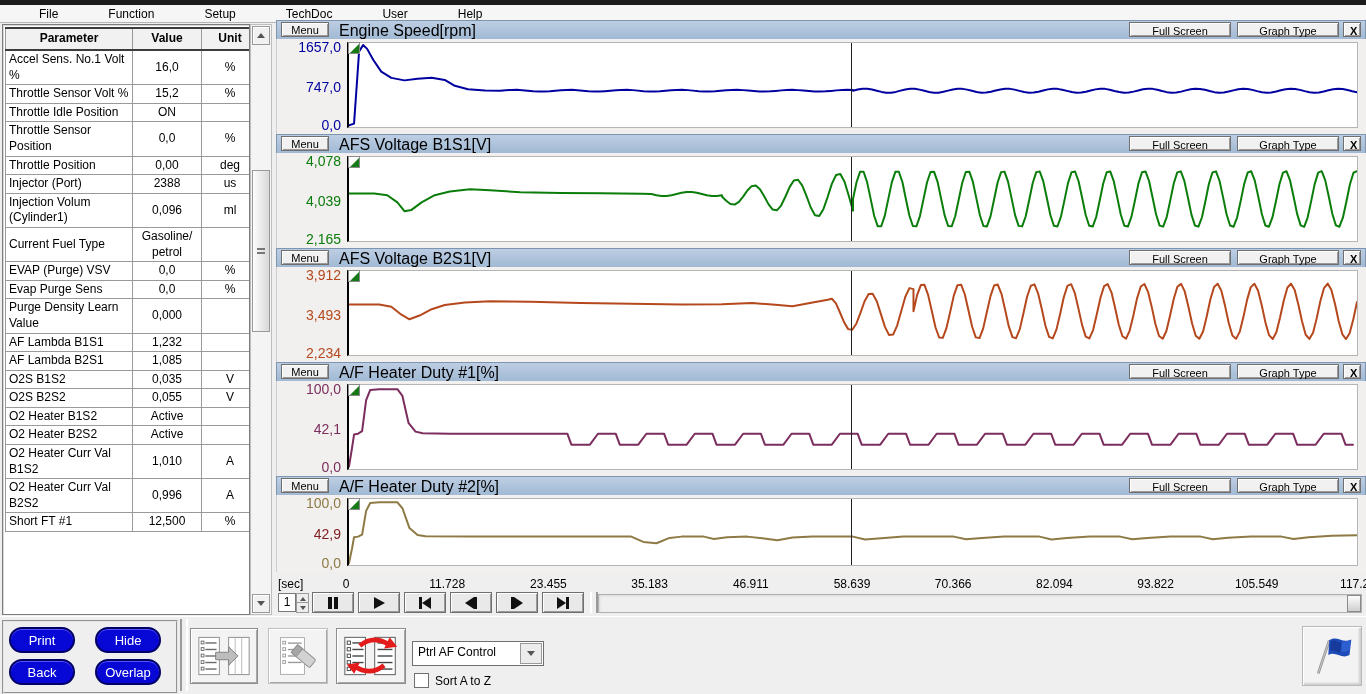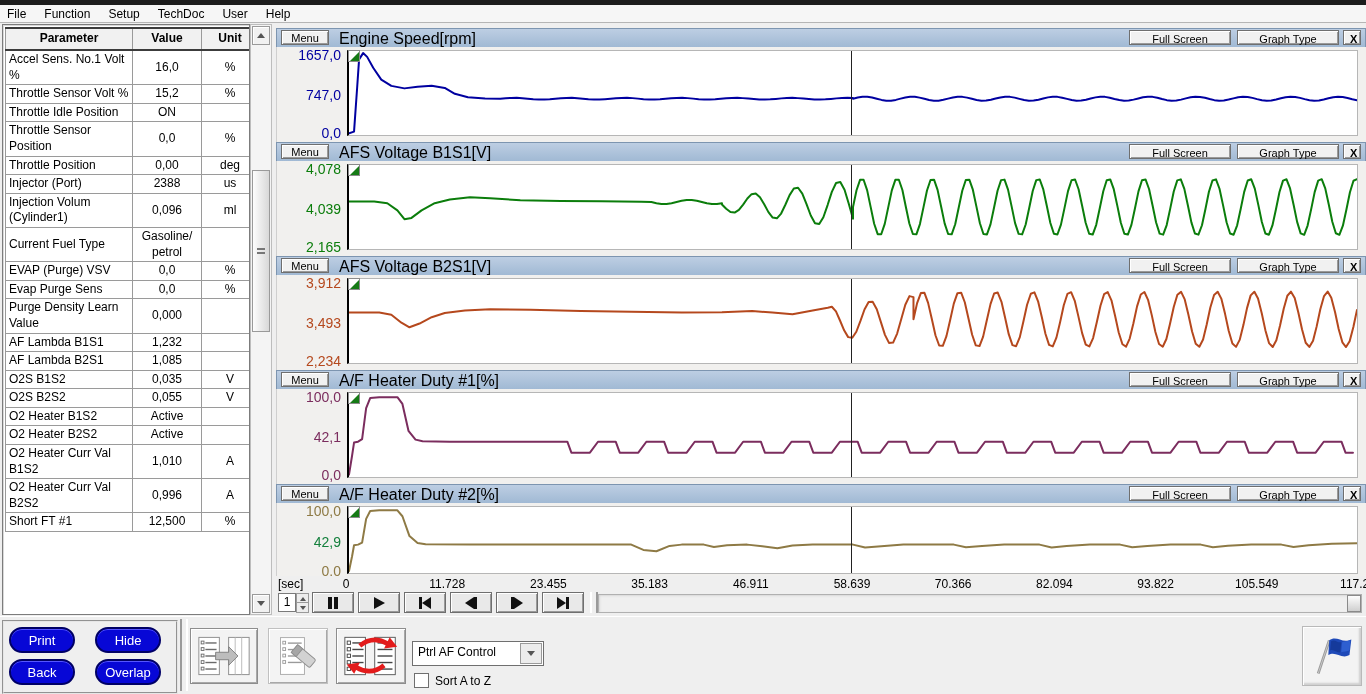--- a/index.html
+++ b/index.html
@@ -5,21 +5,21 @@
   html,body{margin:0;padding:0;}
   body{
     width:1366px;height:694px;position:relative;overflow:hidden;
     background:#efefef;font-family:"Liberation Sans",sans-serif;
     -webkit-font-smoothing:antialiased;
   }
   
   .title-strip{position:absolute;left:0;top:0;width:100%;height:5px;background:#1c1c1c;}
   .menu-bar{position:absolute;left:0;top:5px;width:100%;height:17px;background:#f6f6f6;
     border-bottom:1px solid #b5b5b5;display:flex;align-items:center;font-size:12px;color:#000;}
-  .menu-item{padding:0 9px;cursor:default;}
+  .menu-item{padding:0 9px;cursor:default;margin-left:32px;}
   .menu-item:first-child{padding-left:7px;}
   
   .param-panel{position:absolute;left:2px;top:24px;width:246px;height:589px;
     background:#fff;border:1px solid #7c7c7c;box-shadow:inset 1px 1px 0 #d9d9d9;overflow:hidden;}
   table.param{border-collapse:collapse;table-layout:fixed;width:240px;margin:2px 0 0 2px;
     font-size:12px;color:#000;}
   table.param th,table.param td{border:1px solid #9a9a9a;padding:1px 3px;line-height:1.3;overflow:hidden;}
   table.param th{background:#f1f1f1;font-weight:bold;text-align:center;height:18px;
     border-bottom:2px solid #3c3c3c;border-top:2px solid #3c3c3c;}
   th.col-param,td.col-param{width:120px;text-align:left;}
@@ -32,21 +32,21 @@
   .sb-btn{position:absolute;left:1px;width:16px;height:17px;background:#f1f1f1;
     border:1px solid #9a9a9a;box-shadow:inset 1px 1px 0 #fff;display:flex;align-items:center;justify-content:center;}
   .sb-up{top:1px;} .sb-down{bottom:1px;}
   .arrow-up{width:0;height:0;border-left:4px solid transparent;border-right:4px solid transparent;border-bottom:5px solid #555;}
   .arrow-down{width:0;height:0;border-left:4px solid transparent;border-right:4px solid transparent;border-top:5px solid #555;}
   .sb-thumb{position:absolute;left:1px;top:145px;width:16px;height:160px;background:linear-gradient(90deg,#fdfdfd,#d8d8d8);
     border:1px solid #9a9a9a;display:flex;align-items:center;justify-content:center;}
   .grip{width:8px;border-top:1px solid #777;border-bottom:1px solid #777;height:4px;
     background:repeating-linear-gradient(#777 0 1px,transparent 1px 3px);}
   
-  .graphs-area{position:absolute;left:276px;top:28px;width:1090px;height:552px;display:flex;flex-direction:column;}
+  .graphs-area{position:absolute;left:276px;top:20px;width:1090px;height:552px;display:flex;flex-direction:column;}
   .graph-panel{position:relative;width:100%;height:114px;}
   .graph-panel.short{height:96px;}
   .graph-header{position:relative;height:19px;background:linear-gradient(#bdcee3,#9fb8d3);
     border:1px solid #7d95b0;display:flex;align-items:center;}
   .menu-btn{position:absolute;left:4px;top:1px;width:48px;height:15px;font-size:11px;line-height:13px;text-align:center;
     background:#f1f1f1;border:1px solid #6f6f6f;box-shadow:inset 1px 1px 0 #fff, inset -1px -1px 0 #9a9a9a;}
   .graph-title{position:absolute;left:62px;top:1px;font-size:16px;color:#000;}
   .hdr-btn{position:absolute;top:1px;height:15px;font-size:11px;line-height:14px;text-align:center;
     background:#f1f1f1;border:1px solid #6f6f6f;box-shadow:inset 1px 1px 0 #fff, inset -1px -1px 0 #9a9a9a;}
   .btn-full{right:134px;width:102px;}
@@ -344,21 +344,21 @@
     <div class="graph-panel short">
     <div class="graph-header">
       <button class="menu-btn">Menu</button>
       <span class="graph-title">A/F Heater Duty #2[%]</span>
       <button class="hdr-btn btn-full">Full Screen</button>
       <button class="hdr-btn btn-type">Graph Type</button>
       <button class="hdr-btn btn-x">X</button>
     </div>
     <div class="graph-body">
       <span class="ylab ylab-max" style="color: rgb(142, 122, 69);">100,0</span>
-      <span class="ylab ylab-mid" style="color: #15803d;">42,9</span>
+      <span class="ylab ylab-mid" style="color: #7f1d1d;">42,9</span>
       <span class="ylab ylab-min" style="color: rgb(142, 122, 69);">0,0</span>
       <div class="plot">
         <svg class="curve" viewBox="0 0 1000 100" preserveAspectRatio="none">
           <polyline fill="none" stroke-width="2" stroke-linejoin="round" stroke-linecap="round" vector-effect="non-scaling-stroke" points="0.0,97.0 3.0,75.0 5.0,58.0 9.0,57.0 13.0,54.0 17.0,18.0 21.0,6.0 30.0,5.0 48.0,5.0 53.0,14.0 60.0,44.0 68.0,54.5 76.0,56.5 120.0,57.0 280.0,57.0 292.0,65.0 305.0,67.0 318.0,59.0 330.0,57.0 352.0,57.0 362.0,60.5 375.0,58.0 395.0,57.0 410.0,59.5 425.0,62.5 440.0,58.5 460.0,57.0 500.0,57.0 512.0,61.5 528.0,59.5 550.0,57.0 600.0,57.0 612.0,61.0 628.0,59.0 650.0,57.0 685.0,57.0 697.0,61.5 712.0,59.0 735.0,57.0 765.0,57.0 777.0,61.0 792.0,59.0 815.0,57.0 845.0,57.0 857.0,61.0 872.0,58.8 895.0,57.0 925.0,57.0 937.0,60.5 952.0,58.0 975.0,55.5 1000.0,55.0" stroke="#8e7a45"></polyline>
         </svg>
         <div class="cursor" style="left: 49.8%;"></div>
         <div class="start-marker">
             <i></i>
           </div>
       </div>

